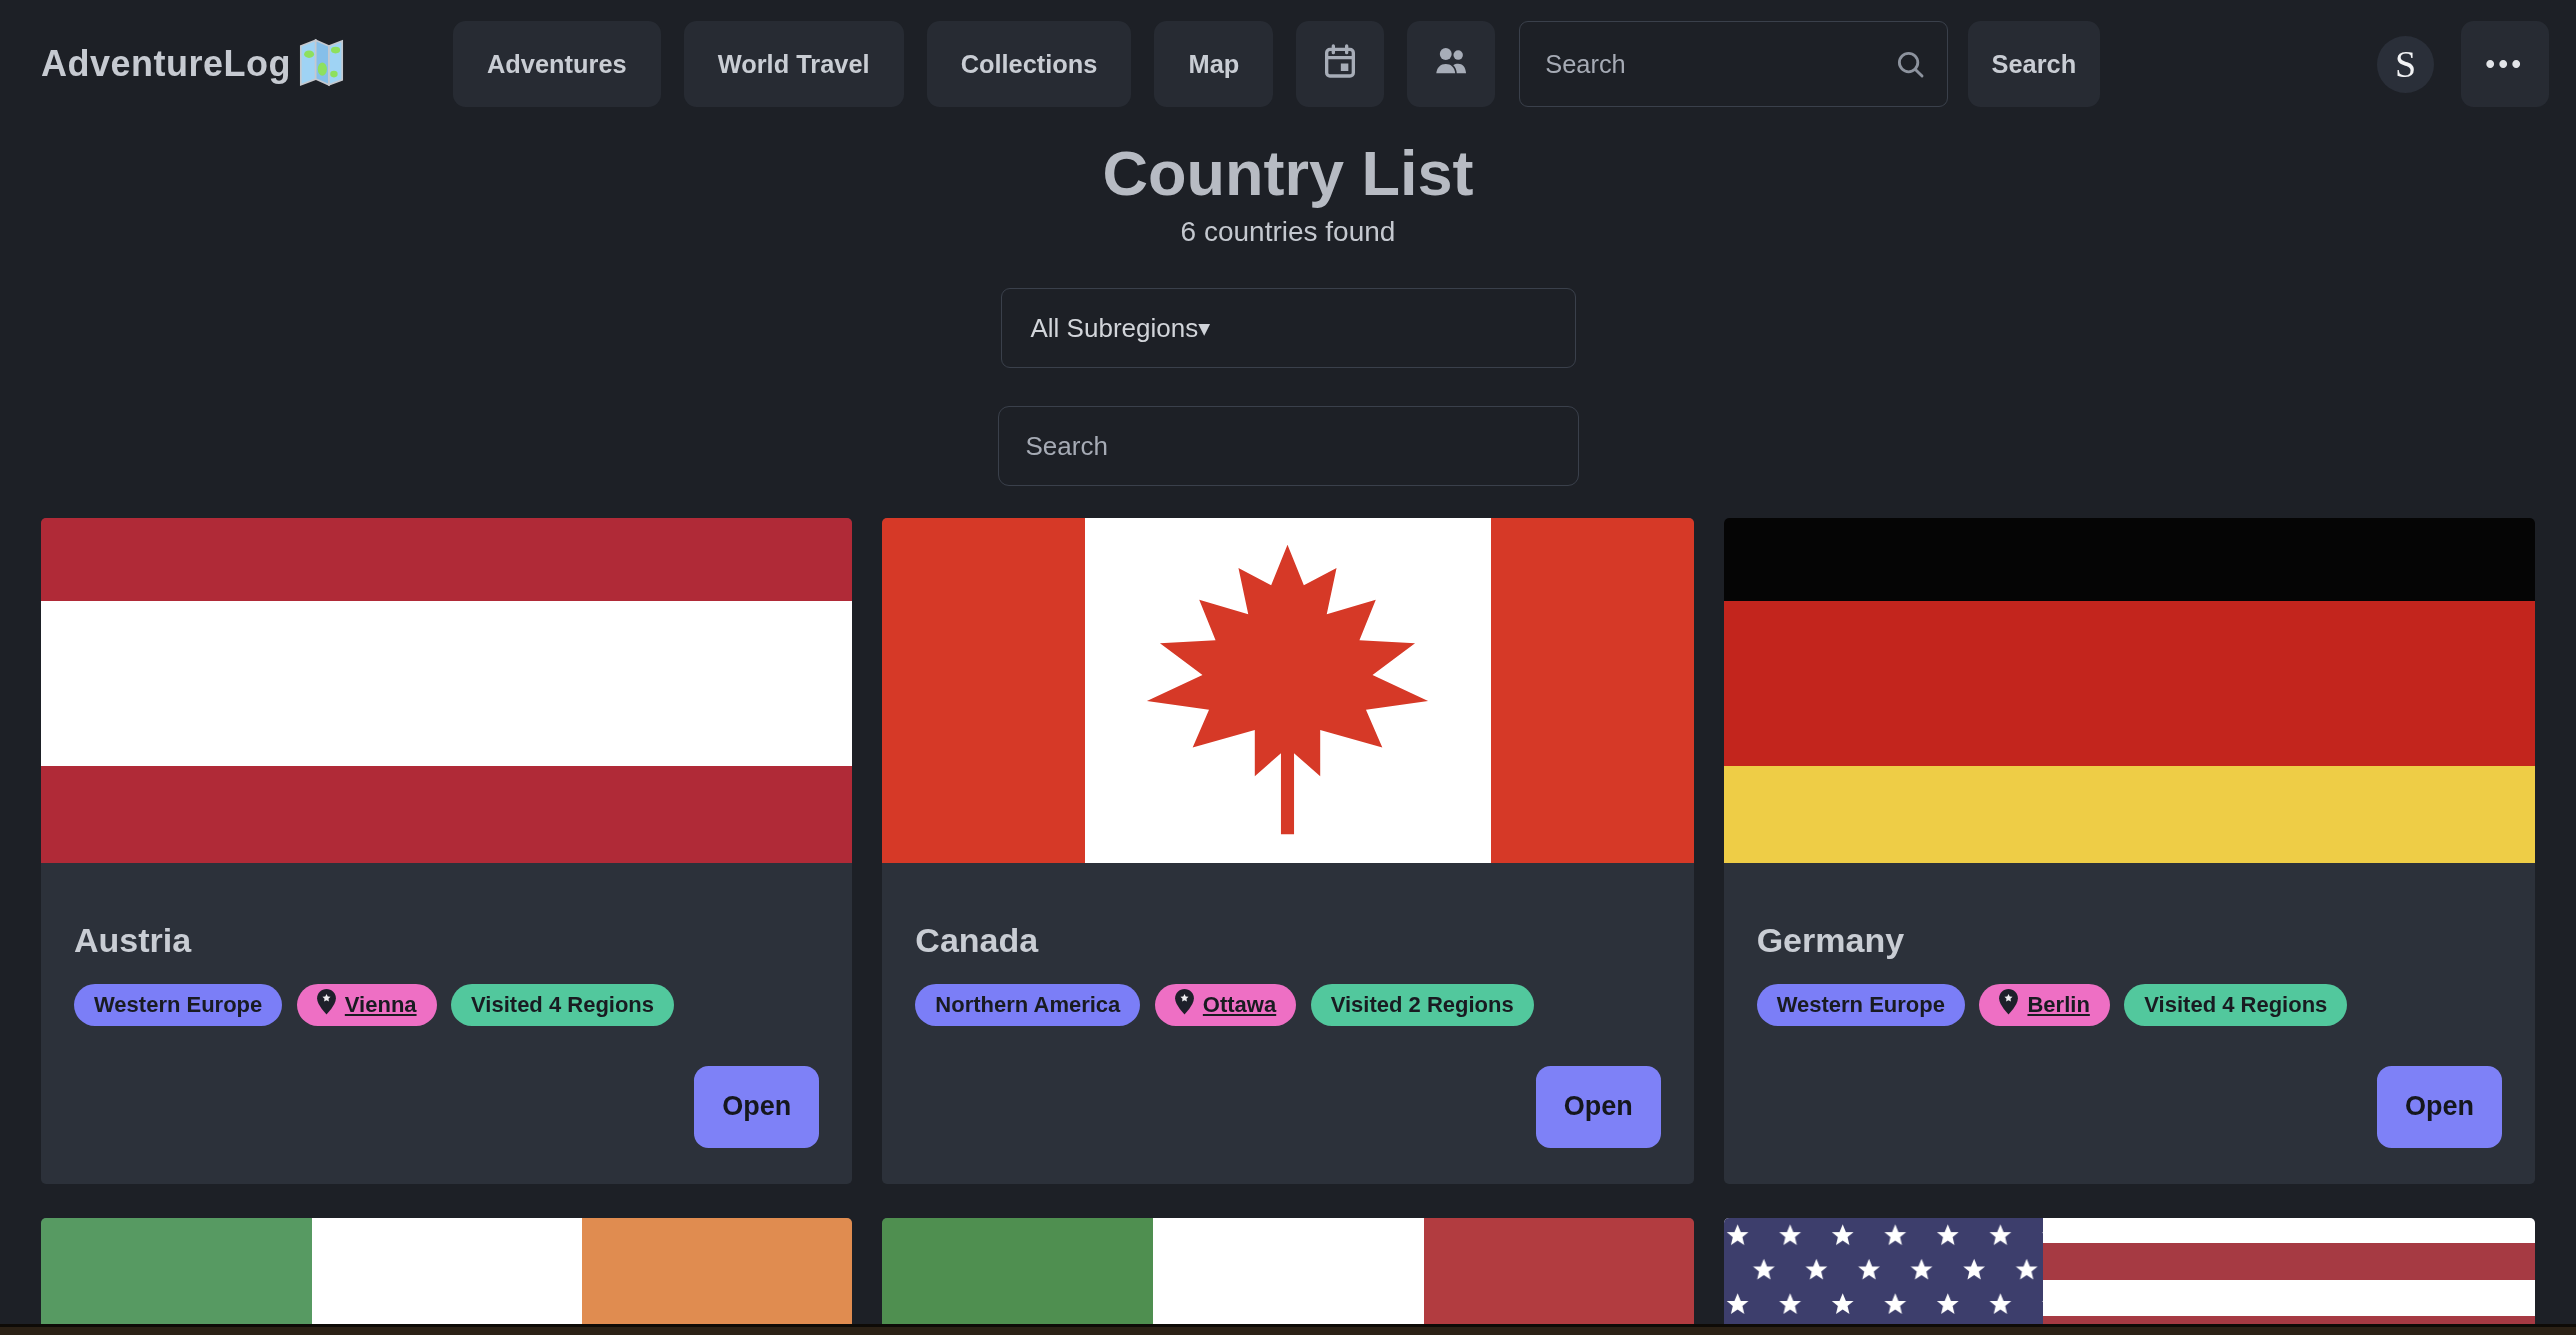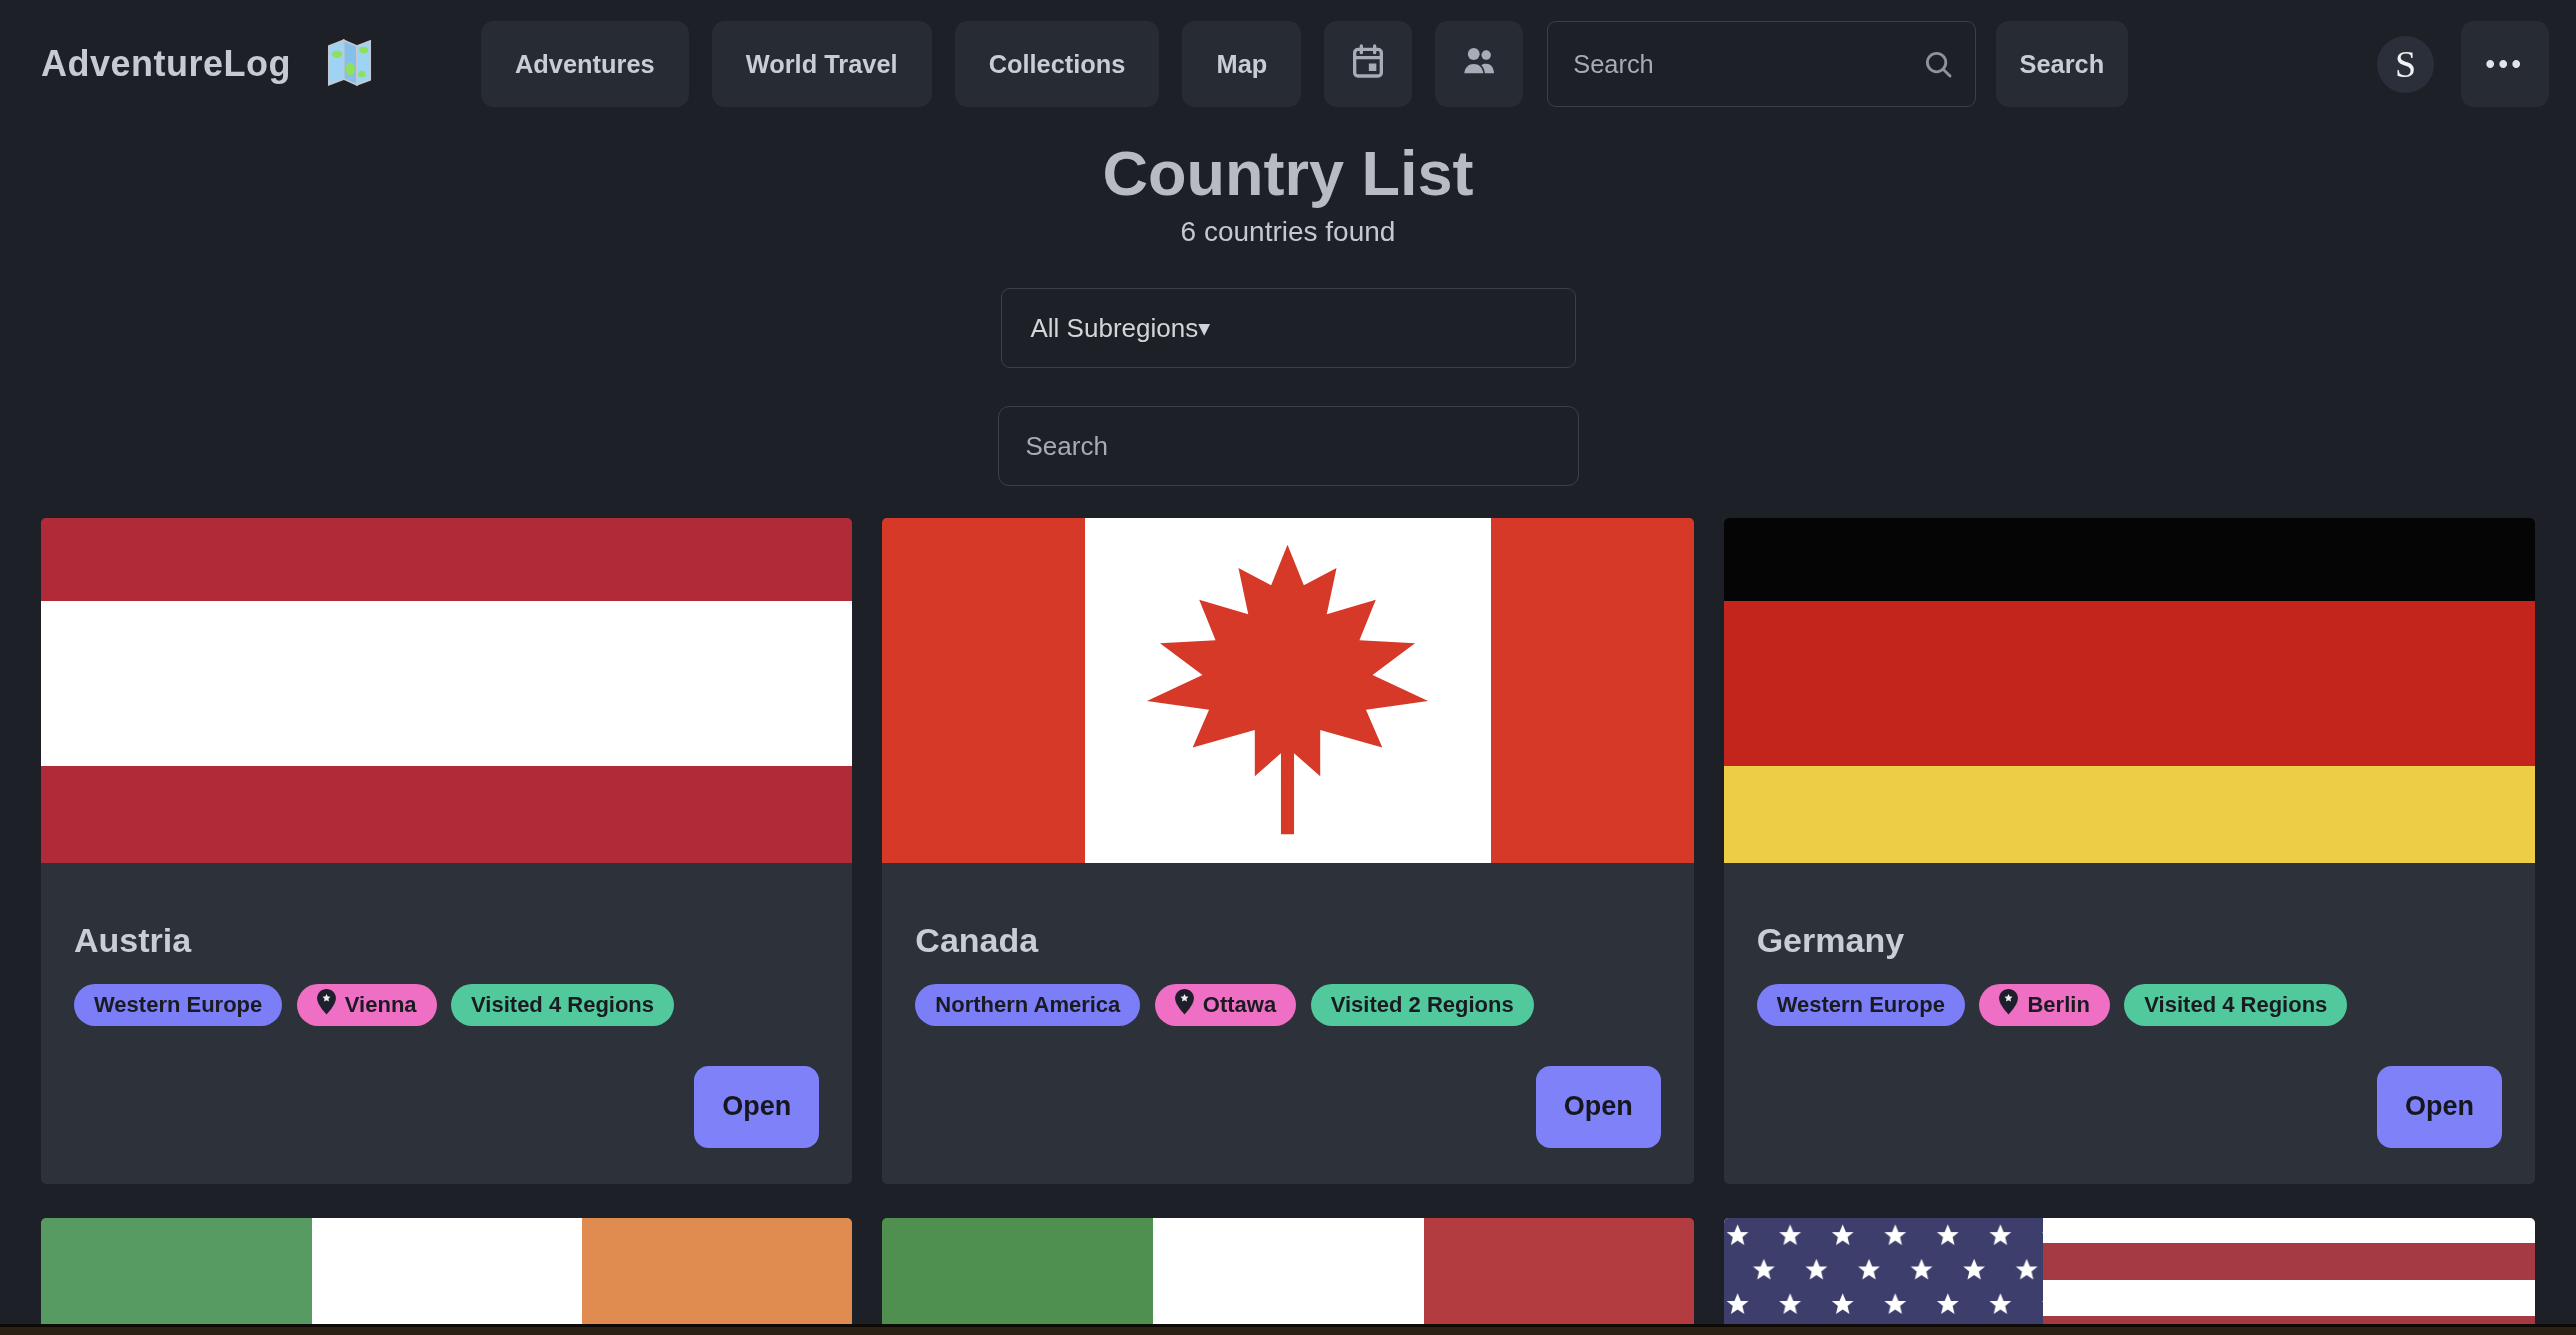--- a/index.html
+++ b/index.html
@@ -5,21 +5,21 @@
   * { margin:0; padding:0; box-sizing:border-box; }
   html,body { width:2576px; height:1335px; overflow:hidden; }
   body {
     background:#1d2026;
     font-family:"Liberation Sans", sans-serif;
     color:#c9cdd4;
     position:relative;
   }
   
   .header { display:flex; align-items:center; height:128px; padding:0 27px 0 41px; }
-  .logo { display:flex; align-items:center; gap:32px; }
+  .logo { display:flex; align-items:center; gap:4px; }
   .logo-text { font-size:36px; font-weight:700; color:#c6cad1; letter-spacing:0.5px; }
   .navgroup { display:flex; gap:23px; margin-left:105px; }
   .navbtn {
     height:86px; background:#272b33; border-radius:12.7px; border:none;
     color:#c9cdd4; font-size:25.4px; font-weight:600; font-family:inherit;
     display:flex; align-items:center; justify-content:center; padding:0 34px; cursor:pointer;
   }
   .navbtn.iconbtn { width:88px; padding:0; }
   .hsearch {
     margin-left:23.6px; position:relative; width:429px; height:86px;
@@ -77,21 +77,21 @@
   .flag-usa     { background:repeating-linear-gradient(180deg,#ffffff 0 36px,#a63a43 36px 73px); background-position:0 -11px; }
   .canton { position:absolute; top:0; left:0; width:319px; height:187px; background:#3d3e6c; }
   .cardbody { padding:58px 33px 36px; }
   .cname { font-size:34px; font-weight:700; color:#c9cdd4; }
   .badges { margin-top:23.6px; display:flex; gap:14.5px; }
   .badge {
     height:42px; border-radius:21px; padding:0 20px; font-size:22px; font-weight:600;
     color:#191b21; display:inline-flex; align-items:center; gap:9px; white-space:nowrap;
   }
   .badge.purple { background:#7b7ef7; }
-  .badge.pink   { background:#ee6fc4; }
+  .badge.pink   { background:#ee6fc4;text-decoration:underline; }
   .badge.teal   { background:#52c89d; }
   .openrow { display:flex; justify-content:flex-end; margin-top:40px; }
   .openbtn {
     width:125px; height:82px; border-radius:14.5px; border:none; background:#7e81f7;
     color:#15171d; font-size:27px; font-weight:700; font-family:inherit; cursor:pointer;
     display:flex; align-items:center; justify-content:center;
   }
   
   .bottombar {
     position:absolute; left:0; right:0; bottom:0; height:11px; z-index:10;

